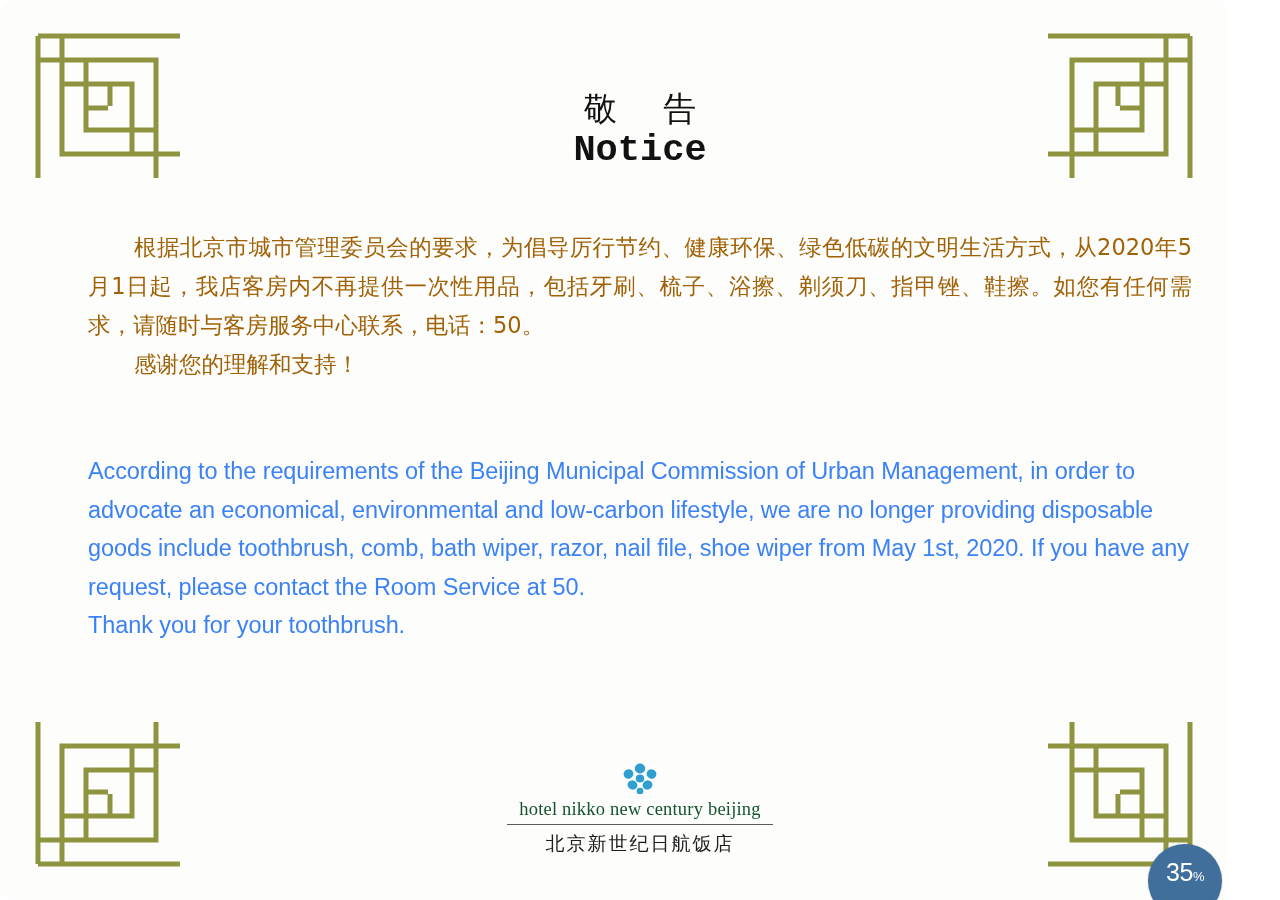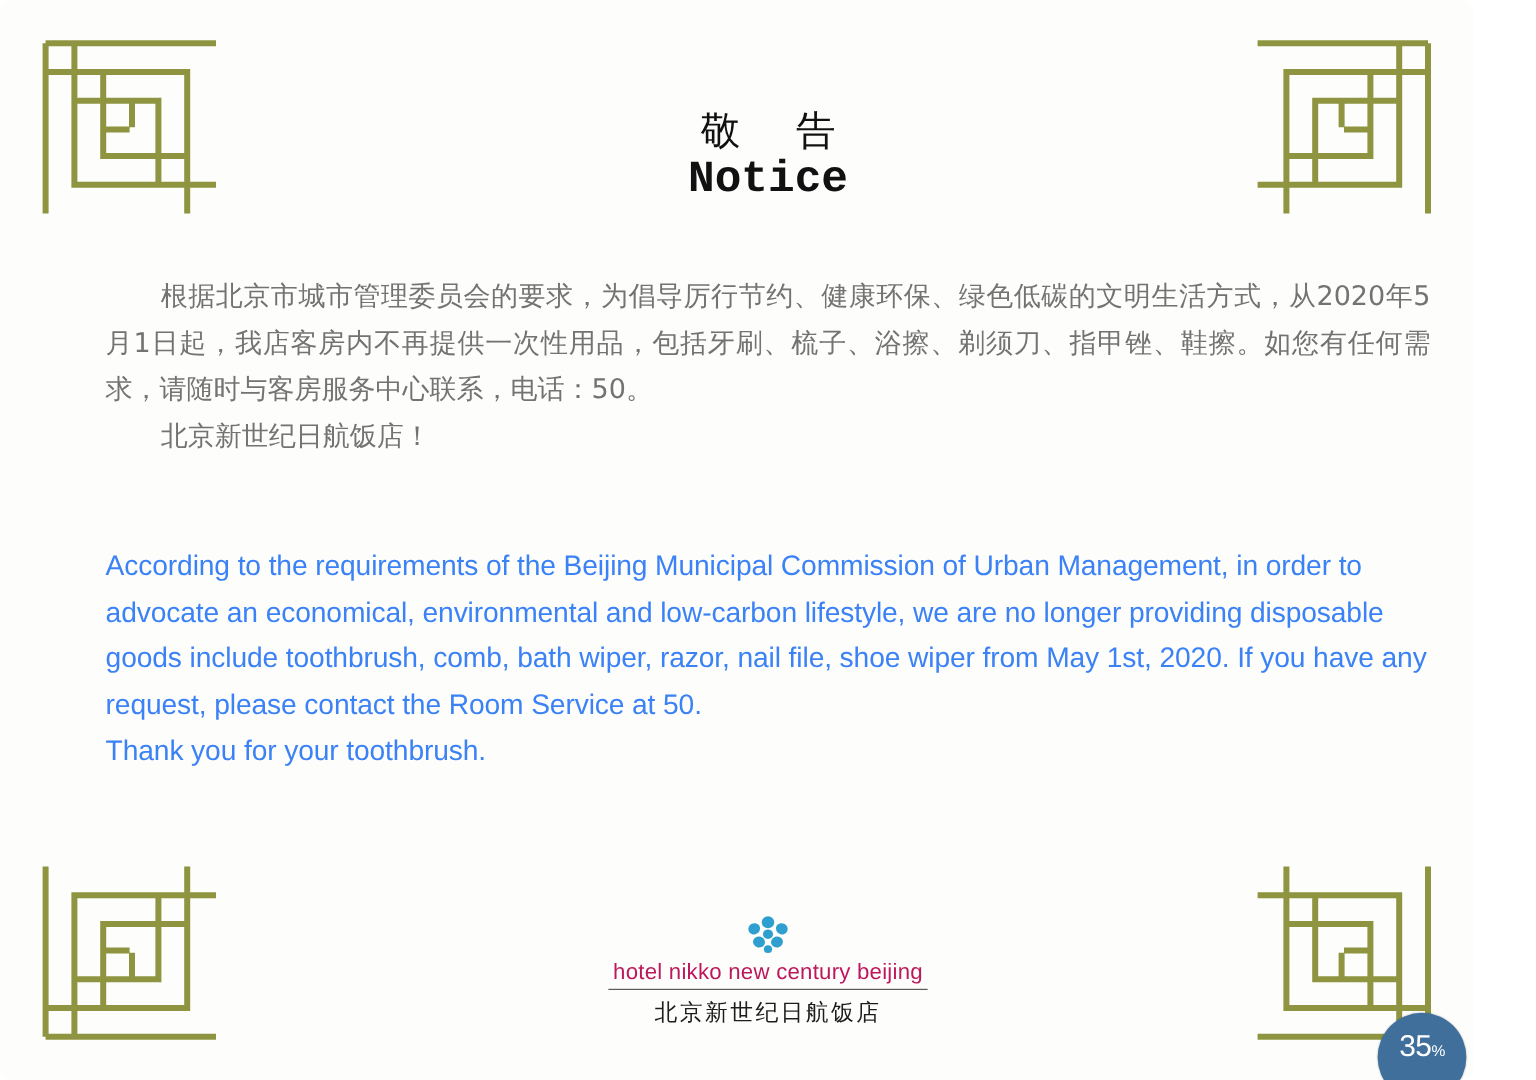--- a/index.html
+++ b/index.html
@@ -65,21 +65,21 @@
   }
 
   
   .cn-body {
     position: absolute;
     top: 228px;
     left: 88px;
     width: 1104px;
     font-family: "DejaVu Sans", sans-serif;
     font-size: 22.5px;
-    color: #737373;
+    color: #a16207;
     line-height: 39px;
     text-align: justify;
   }
   .cn-body p {
     margin: 0;
     text-indent: 46px;
   }
 
   
   .en-body {
@@ -103,23 +103,23 @@
     width: 1280px;
     text-align: center;
   }
   .logo-mark {
     display: block;
     margin: 0 auto 3px auto;
     width: 46px;
     height: 34px;
   }
   .logo-name {
-    font-family: Liberation Sans, sans-serif;
+    font-family: Liberation Serif, serif;
     font-size: 18.5px;
-    color: #be185d;
+    color: #14532d;
     letter-spacing: 0.2px;
     line-height: 1.15;
   }
   .logo-rule {
     width: 266px;
     height: 1px;
     background: #5b5b5b;
     margin: 4px auto 6px auto;
   }
   .logo-cn {
@@ -219,21 +219,21 @@
     </svg>
   </div>
 
   <div class="heading">
     <div class="cn-title">敬 告</div>
     <div class="en-title">Notice</div>
   </div>
 
   <div class="cn-body">
     <p>根据北京市城市管理委员会的要求，为倡导厉行节约、健康环保、绿色低碳的文明生活方式，从2020年5月1日起，我店客房内不再提供一次性用品，包括牙刷、梳子、浴擦、剃须刀、指甲锉、鞋擦。如您有任何需求，请随时与客房服务中心联系，电话：50。</p>
-    <p>北京新世纪日航饭店！</p>
+    <p>感谢您的理解和支持！</p>
   </div>
 
   <div class="en-body">
     <p>According to the requirements of the Beijing Municipal Commission of Urban Management, in order to advocate an economical, environmental and low-carbon lifestyle, we are no longer providing disposable goods include toothbrush, comb, bath wiper, razor, nail file, shoe wiper from May 1st, 2020.  If you have any request, please contact the Room Service at 50.</p>
     <p>Thank you for your toothbrush.</p>
   </div>
 
   <div class="footer">
     <svg class="logo-mark" viewBox="0 0 46 34" aria-hidden="true">
       <g fill="#2f9fd0">

